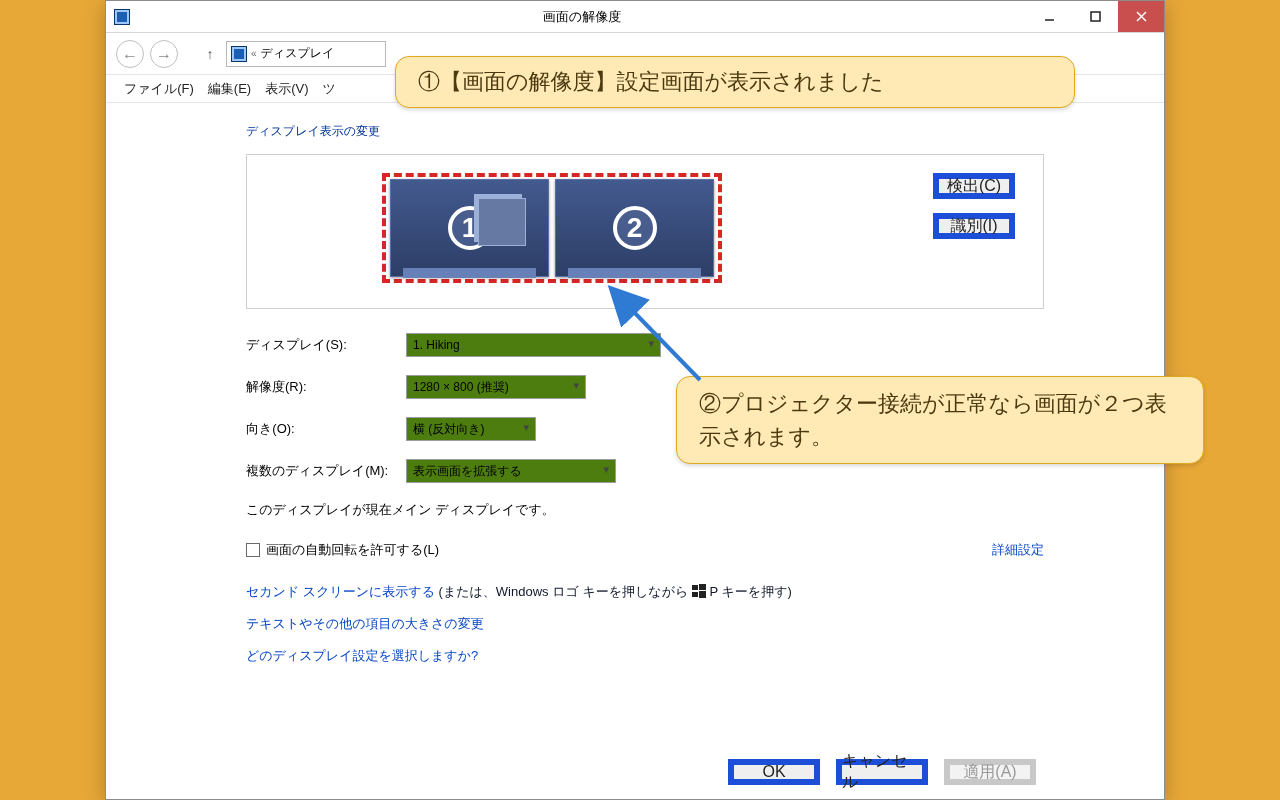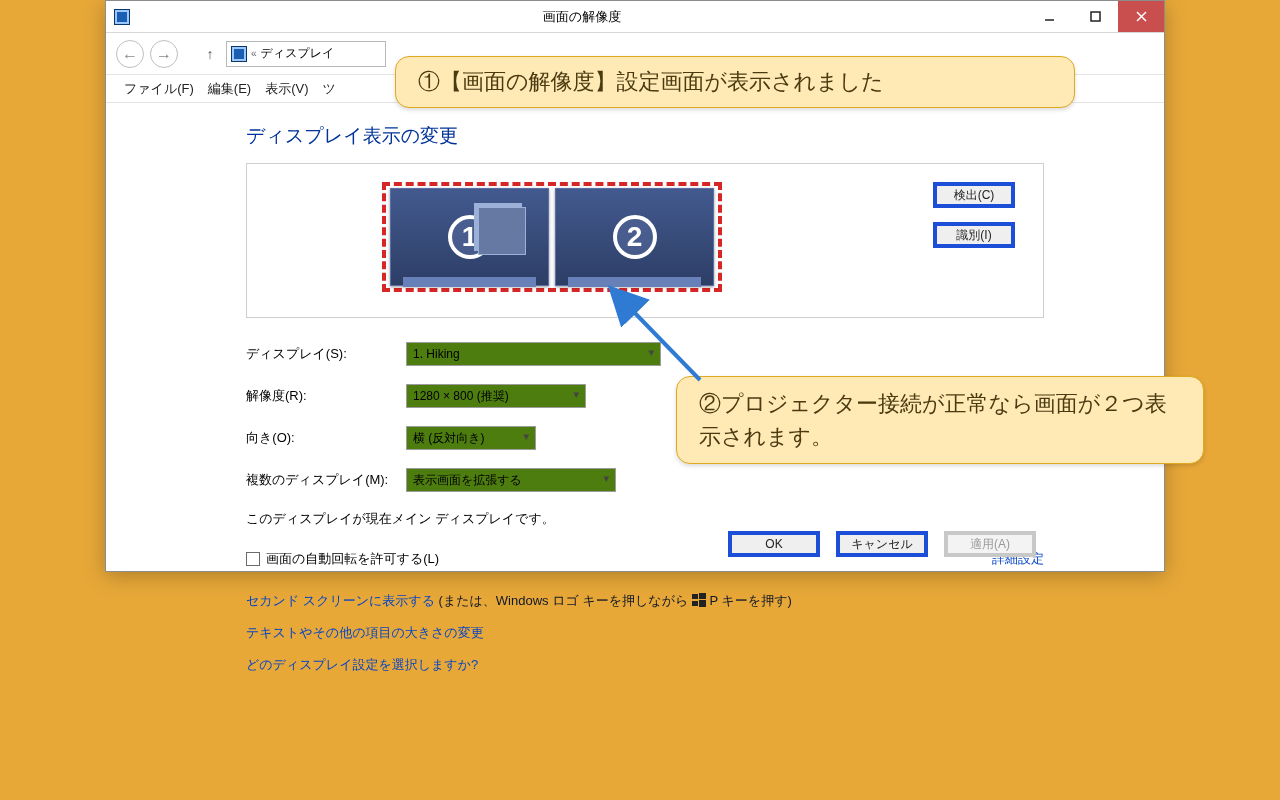--- a/index.html
+++ b/index.html
@@ -1,19 +1,19 @@
 <!DOCTYPE html>
 <html><head>
 <meta charset="utf-8">
 <style>
   * { box-sizing: border-box; margin: 0; padding: 0; font-family: "Meiryo UI", "Yu Gothic UI", sans-serif; }
   body { background: #e8a838; width: 1280px; height: 800px; overflow: hidden; position: relative; }
 
   .window {
-    position: absolute; left: 105px; top: 0; width: 1060px; height: 572px;
+    position: absolute; left: 105px; top: 0; width: 1060px; height: 800px;
     background: #fff; border: 1px solid #8c8c8c; box-shadow: 0 4px 20px rgba(0,0,0,.25);
   }
 
   .titlebar {
     height: 32px; background: #fff; display: flex; align-items: center;
     border-bottom: 1px solid #d8d8d8;
   }
   .titlebar .app-icon { width: 16px; height: 16px; margin: 0 8px; background:#1a5fb4; border:1px solid #0b3765; box-shadow: inset 0 0 0 2px #9cc8ff; }
   .titlebar .title { flex:1; text-align:center; font-size: 13px; color:#000; }
   .titlebar .win-btns { display:flex; height:100%; }
@@ -27,30 +27,30 @@
   }
   .nav-btn { width:28px; height:28px; border:1px solid #bfbfbf; border-radius:50%; display:flex; align-items:center; justify-content:center; color:#888; }
   .nav-up { width:20px; text-align:center; color:#555; font-size:14px; }
   .address { flex:0 0 160px; height:26px; border:1px solid #b8b8b8; display:flex; align-items:center; padding:0 4px; gap:4px; font-size:12px; background:#fff;}
   .address .ico { width:16px; height:16px; background:#1a5fb4; border:1px solid #0b3765; box-shadow: inset 0 0 0 2px #9cc8ff;}
   .address .chev { color:#666; font-size:10px; }
 
   .menubar { height:28px; display:flex; align-items:center; gap:14px; padding:0 18px; font-size:13px; color:#222; border-bottom:1px solid #e5e5e5;}
 
   .content { padding: 20px 120px 0 140px; }
-  .heading { color:#003399; font-size:19px; margin-bottom:14px; font-weight:normal;}
+  .heading { color:#003399; font-size:12px; margin-bottom:14px; font-weight:normal;}
 
   .display-box { border:1px solid #cfcfcf; height:155px; position:relative; background:#fff;}
   .display-area { position:absolute; left:135px; top:18px; width:340px; height:110px; border:4px dashed #d72626; display:flex; gap:6px; padding:2px 4px; }
   .monitor { flex:1; background:linear-gradient(#435a8f,#2d3e66); border:1px solid #5b6fa6; position:relative; box-shadow:0 1px 3px rgba(0,0,0,.4); display:flex; align-items:center; justify-content:center;}
   .monitor .num-badge { width:44px; height:44px; border:4px solid #fff; border-radius:50%; display:flex; align-items:center; justify-content:center; color:#fff; font-size:28px; font-weight:bold; background:rgba(80,100,150,.7);}
   .monitor.m1::after{content:""; position:absolute; right:22px; top:18px; width:46px; height:46px; background:#6679a2; border:1px solid #9cb0d8; box-shadow:-4px -4px 0 #9cb0d8;}
   .monitor .base{position:absolute; bottom:-2px; left:12px; right:12px; height:10px; background:#6781b8;}
   .side-btns { position:absolute; right:28px; top:18px; display:flex; flex-direction:column; gap:14px;}
-  .win-button { width:82px; height:26px; border:4px solid #1d4ed8; background:#efefef; font-size:12px; display:flex; align-items:center; justify-content:center; color:#222;}
+  .win-button { width:82px; height:26px; border:6px solid #1d4ed8; background:#efefef; font-size:16px; display:flex; align-items:center; justify-content:center; color:#222;}
 
   .form { margin-top:24px; }
   .row { display:flex; align-items:center; margin-bottom:18px; }
   .row label { width:160px; font-size:13px; }
   .select { height:24px; border:1px solid #9c9c9c; background:#4d7c0f; font-size:12px; padding:0 22px 0 6px; display:flex; align-items:center; position:relative; }
   .select::after{content:"▾"; position:absolute; right:6px; top:3px; color:#444; font-size:11px;}
   .sel-lg{width:255px;} .sel-md{width:180px;} .sel-sm{width:130px;} .sel-md2{width:210px;}
 
   .note { font-size:13px; margin:1px 0 22px; }
   .check-row { display:flex; align-items:center; justify-content:space-between; margin-bottom:24px;}

